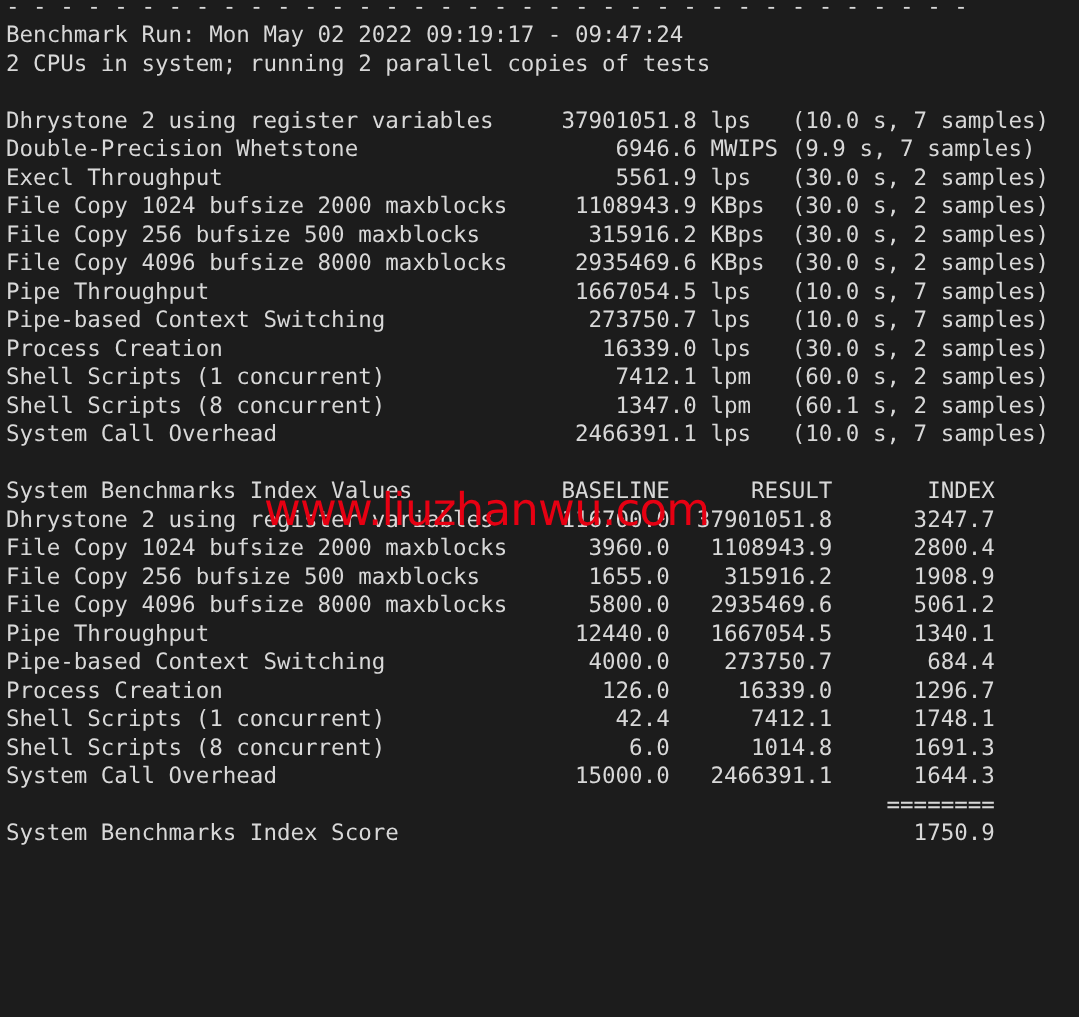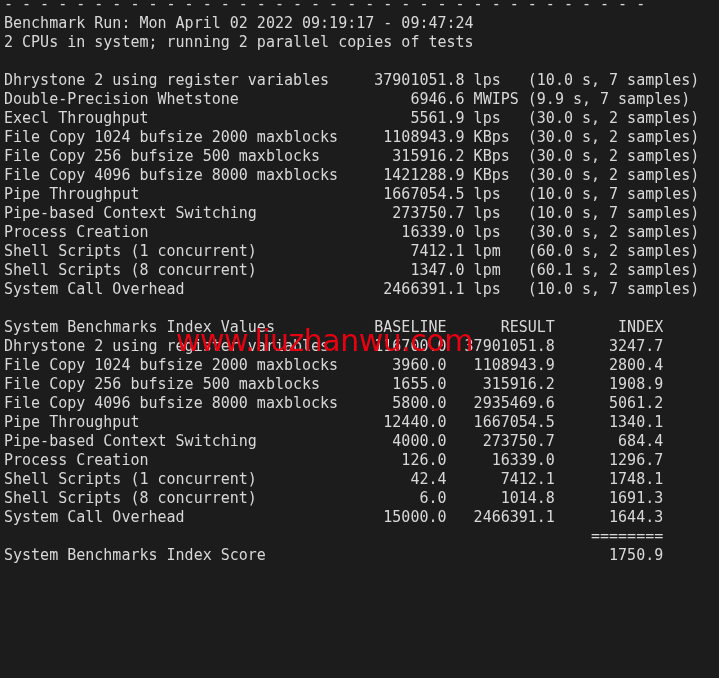--- a/index.html
+++ b/index.html
@@ -53,31 +53,31 @@
   }
 </style>
 </head>
 <body>
 
 <div id="terminal">
   <div class="screen">
 
     <div class="line dash-rule half">- - - - - - - - - - - - - - - - - - - - - - - - - - - - - - - - - - - - </div>
 
-    <div class="line">Benchmark Run: Mon April 02 2022 09:19:17 - 09:47:24</div>
+    <div class="line">Benchmark Run: Mon May 02 2022 09:19:17 - 09:47:24</div>
     <div class="line">2 CPUs in system; running 2 parallel copies of tests</div>
 
     <div class="blank"></div>
 
     <div class="line">Dhrystone 2 using register variables     37901051.8 lps   (10.0 s, 7 samples)</div>
     <div class="line">Double-Precision Whetstone                   6946.6 MWIPS (9.9 s, 7 samples)</div>
     <div class="line">Execl Throughput                             5561.9 lps   (30.0 s, 2 samples)</div>
     <div class="line">File Copy 1024 bufsize 2000 maxblocks     1108943.9 KBps  (30.0 s, 2 samples)</div>
     <div class="line">File Copy 256 bufsize 500 maxblocks        315916.2 KBps  (30.0 s, 2 samples)</div>
-    <div class="line">File Copy 4096 bufsize 8000 maxblocks     1421288.9 KBps  (30.0 s, 2 samples)</div>
+    <div class="line">File Copy 4096 bufsize 8000 maxblocks     2935469.6 KBps  (30.0 s, 2 samples)</div>
     <div class="line">Pipe Throughput                           1667054.5 lps   (10.0 s, 7 samples)</div>
     <div class="line">Pipe-based Context Switching               273750.7 lps   (10.0 s, 7 samples)</div>
     <div class="line">Process Creation                            16339.0 lps   (30.0 s, 2 samples)</div>
     <div class="line">Shell Scripts (1 concurrent)                 7412.1 lpm   (60.0 s, 2 samples)</div>
     <div class="line">Shell Scripts (8 concurrent)                 1347.0 lpm   (60.1 s, 2 samples)</div>
     <div class="line">System Call Overhead                      2466391.1 lps   (10.0 s, 7 samples)</div>
 
     <div class="blank"></div>
 
     <div class="line">System Benchmarks Index Values           BASELINE      RESULT       INDEX</div>

